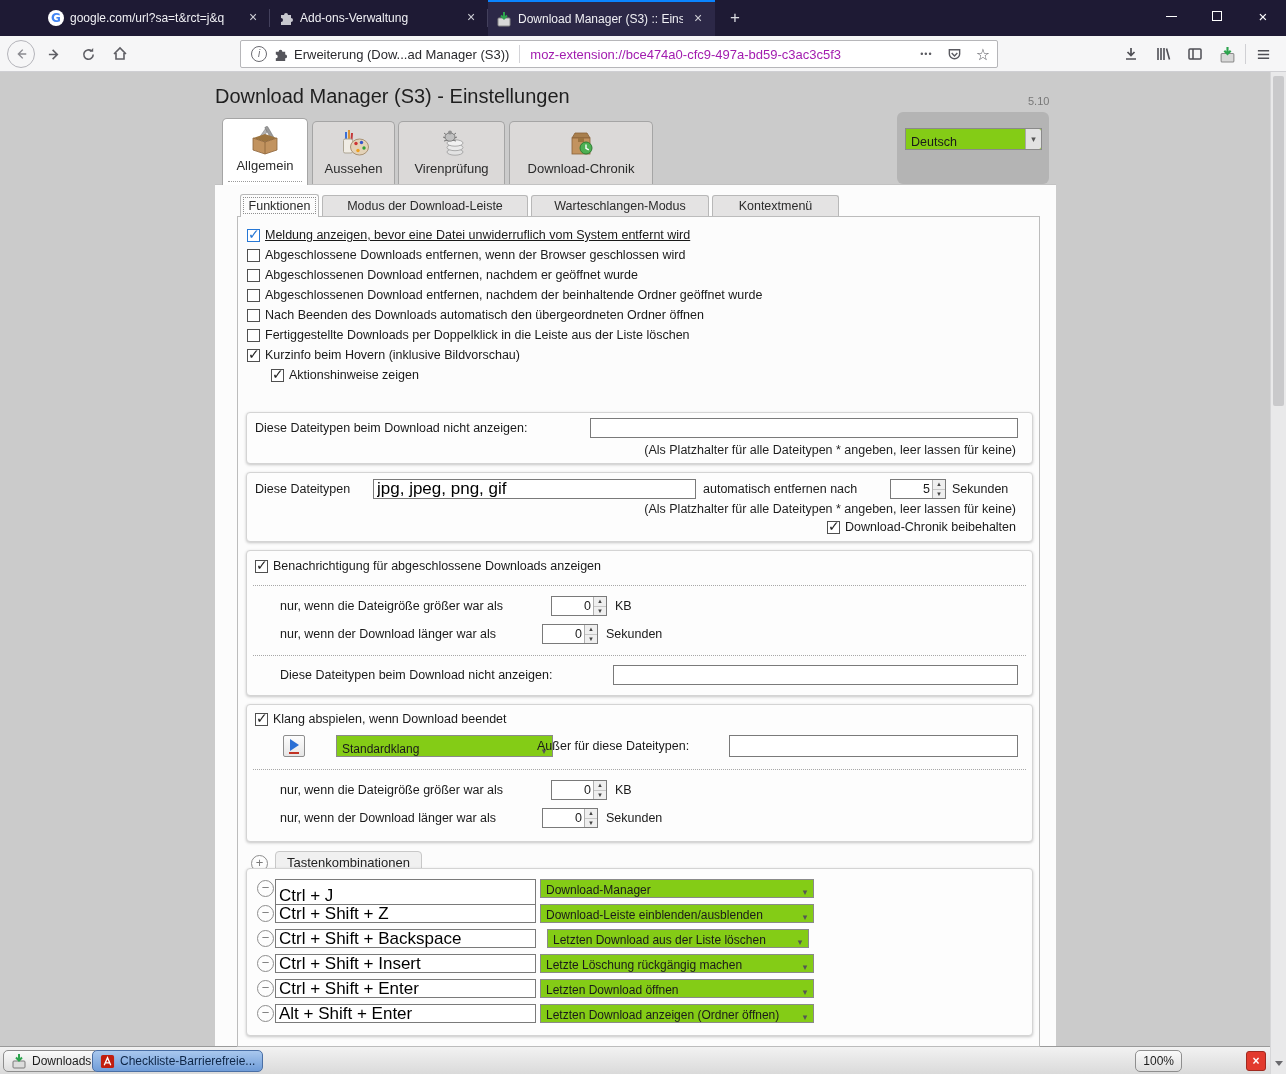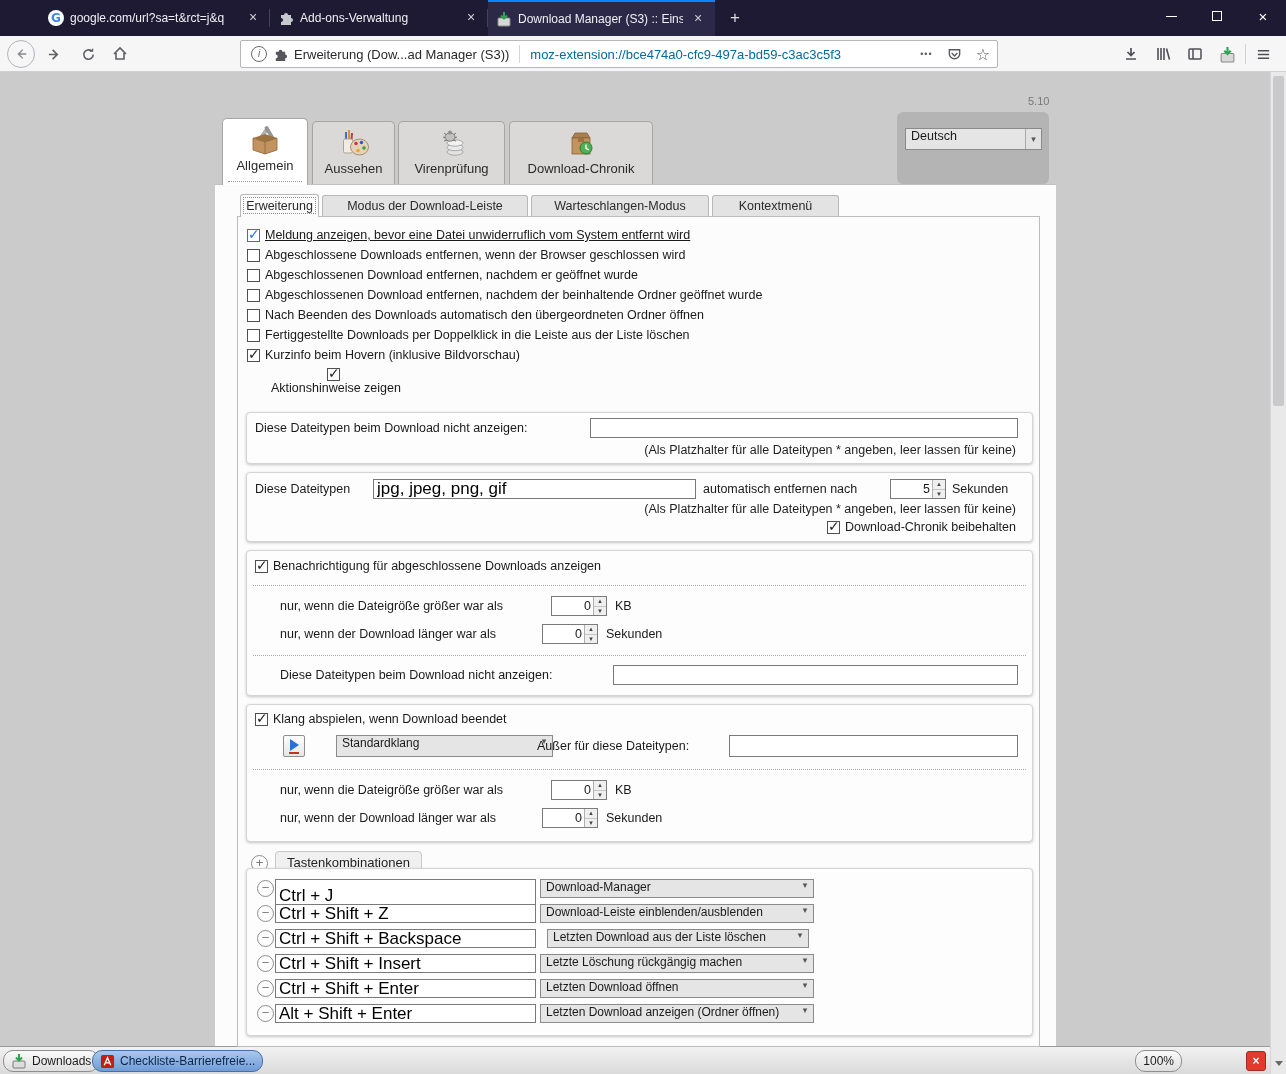--- a/index.html
+++ b/index.html
@@ -21,33 +21,33 @@
   .wc-close { font-size:15px; }
 
   
   .navbar { position:absolute; left:0; top:36px; width:1286px; height:36px; background:#f6f6f7; border-bottom:1px solid #cfcfd3; }
   .navbtn { position:absolute; top:4px; width:28px; height:28px; display:flex; align-items:center; justify-content:center; }
   .backcirc { border:1.5px solid #b4b4ba; border-radius:50%; }
   .urlbar { position:absolute; left:240px; top:4px; width:758px; height:28px; background:#fff; border:1px solid #b6b6b9; border-radius:2px; display:flex; align-items:center; }
   .ident-info { width:16px; height:16px; border:1.2px solid #6a6a70; border-radius:50%; color:#6a6a70; font-size:10px; font-style:italic; text-align:center; line-height:14px; margin:0 6px 0 10px; flex:0 0 16px; }
   .ident-text { font-size:13px; color:#2a2a2e; white-space:nowrap; margin:0 10px 0 6px; }
   .url-sep { width:1px; height:18px; background:#d4d4d8; margin-right:10px; }
-  .url-text { font-size:13px; color:#0369a1; white-space:nowrap; overflow:hidden; flex:1; }
+  .url-text { font-size:13px; color:#a21caf; white-space:nowrap; overflow:hidden; flex:1; }
   .ub-ic { flex:0 0 auto; margin:0 7px; color:#5b5b61; display:flex; align-items:center; }
   .dots { font-size:9px; letter-spacing:1px; color:#5b5b61; }
   .star { font-size:16px; }
   .nav-ic { position:absolute; top:6px; width:26px; height:24px; display:flex; align-items:center; justify-content:center; }
   .tool-sep { position:absolute; top:8px; width:1px; height:20px; background:#d0d0d4; }
 
   
   .page { position:absolute; left:0; top:72px; width:1270px; height:974px; background:#cbcbcb; }
   .pg-title { position:absolute; left:215px; top:13px; font-size:20px; color:#1f1f1f; }
   .version { position:absolute; left:1028px; top:23px; font-size:11px; color:#787878; }
   .langbox { position:absolute; left:897px; top:40px; width:152px; height:72px; background:#b4b4b4; border-radius:6px; }
-  .sel { display:flex; align-items:flex-start; background:#e5e5e5; border:1px solid #8a8a8a; height:22px;gap:16px; }
+  .sel { display:flex; align-items:flex-end; background:#84cc16; border:1px solid #8a8a8a; height:22px;gap:16px; }
   .sel-txt { flex:1; padding-left:5px; font-size:12.5px; white-space:nowrap; overflow:hidden; }
   .sel-arr { flex:0 0 16px; text-align:center; font-size:9px; color:#555; }
   .lang-sel { position:absolute; left:8px; top:16px; width:137px; }
   .lang-sel .sel-arr { background:#e2e2e2; border-left:1px solid #aaa; height:100%; line-height:20px; border-radius:0 2px 2px 0; }
 
   .mtab { position:absolute; background:#dbd9d8; border:1px solid #a5a5a5; border-bottom:none; border-radius:5px 5px 0 0; text-align:center; font-size:13px; color:#2b2b2b; }
   .mtab .mtab-ico { margin:7px auto 2px; width:32px; height:30px; }
   .mtab.active { background:#fff; z-index:3; }
   .mtab.active::after { content:""; position:absolute; left:5px; right:5px; bottom:3px; border-top:1px dotted #9a9a9a; }
 
@@ -84,21 +84,21 @@
   .playbtn .red { width:10px; border-top:2px solid #c23324; margin-top:1px; }
 
   
   .inner-thumb { position:absolute; left:1048px; top:916px; width:8px; height:56px; background:#b1b1b1; }
   .vscroll { position:absolute; right:0; top:72px; width:16px; height:1002px; background:#e9e9ea; border-left:1px solid #d6d6d8; }
   .vthumb { position:absolute; left:2px; top:4px; width:11px; height:330px; background:#c9c9cb; border-radius:2px; }
   .varrow { position:absolute; left:4px; bottom:8px; width:0; height:0; border-left:4px solid transparent; border-right:4px solid transparent; border-top:5px solid #6a6a6e; }
 
   
   .statusbar { position:absolute; left:0; top:1046px; width:1270px; height:28px; background:linear-gradient(#f2f2f2,#dadada); border-top:1px solid #9a9a9a; }
-  .sbtn { position:absolute; top:3px; height:22px; display:flex; align-items:center; padding:0 7px; background:linear-gradient(#fafafa,#dedede); border:1px solid #8e8e8e; border-radius:10px; font-size:12px; color:#1c1c1c; white-space:nowrap; }
+  .sbtn { position:absolute; top:3px; height:22px; display:flex; align-items:center; padding:0 7px; background:linear-gradient(#fafafa,#dedede); border:1px solid #8e8e8e; border-radius:5px; font-size:12px; color:#1c1c1c; white-space:nowrap; }
   .sbtn .bico { margin-right:5px; display:flex; }
   .sbtn.blue { background:linear-gradient(#a9c8ee,#6f9cd8); border-color:#4a6fa5; color:#0e2647; }
   .sbtn-close { position:absolute; top:4px; right:4px; width:20px; height:20px; background:#e23b2e; border:1px solid #a02a20; border-radius:3px; color:#fff; font-size:12px; font-weight:bold; text-align:center; line-height:18px; }
 </style>
 </head>
 <body>
 
 <div class="tabbar">
   <div class="btab" style="left:40px;width:230px;">
     <span class="favicon">
@@ -208,20 +208,21 @@
   </div>
   <div class="tool-sep" style="left:1245px;"></div>
   <div class="nav-ic" style="left:1250px;">
     <svg viewBox="0 0 16 16" width="15" height="15">
         <path d="M2 4 h12 M2 8 h12 M2 12 h12" stroke="#4f4f55" stroke-width="1.7"></path>
       </svg>
   </div>
 </div>
 
 <div class="page">
+  <div class="pg-title">Download Manager (S3) - Einstellungen</div>
   <div class="version">5.10</div>
 
   <div class="langbox">
     <div class="sel lang-sel">
       <span class="sel-txt">Deutsch</span>
       <span class="sel-arr">▾</span>
     </div>
   </div>
 
   <div class="mtab active" style="left:222px;top:46px;width:86px;height:67px;">
@@ -274,21 +275,21 @@
           <circle cx="21" cy="19" r="6" fill="#4db053" stroke="#2e7d34" stroke-width="1"></circle>
           <path d="M21 15.5 v3.8 l2.8 1.5" stroke="#fff" stroke-width="1.4" fill="none"></path>
         </svg>
     </div>
     <span>Download-Chronik</span>
   </div>
 
   <div class="card">
 
     <div class="stab active" style="left:25px;top:9px;width:79px;height:23px;line-height:22px;">
-      <span>Erweiterung</span>
+      <span>Funktionen</span>
     </div>
     <div class="stab" style="left:107px;top:10px;width:206px;height:21px;line-height:20px;">
       <span>Modus der Download-Leiste</span>
     </div>
     <div class="stab" style="left:316px;top:10px;width:178px;height:21px;line-height:20px;">
       <span>Warteschlangen-Modus</span>
     </div>
     <div class="stab" style="left:497px;top:10px;width:127px;height:21px;line-height:20px;">
       <span>Kontextmenü</span>
     </div>
@@ -316,21 +317,21 @@
         <span class="cbl">Nach Beenden des Downloads automatisch den übergeordneten Ordner öffnen</span>
       </div>
       <div class="cbrow" style="left:9px;top:111px;">
         <span class="cb"></span>
         <span class="cbl">Fertiggestellte Downloads per Doppelklick in die Leiste aus der Liste löschen</span>
       </div>
       <div class="cbrow" style="left:9px;top:131px;">
         <span class="cb checked"></span>
         <span class="cbl">Kurzinfo beim Hovern (inklusive Bildvorschau)</span>
       </div>
-      <div class="cbrow" style="left:33px;top:151px;flex-direction:column;">
+      <div class="cbrow" style="left:33px;top:151px;">
         <span class="cb checked"></span>
         <span class="cbl">Aktionshinweise zeigen</span>
       </div>
 
       <div class="gbox" style="top:195px;height:52px;">
         <span class="glabel" style="left:8px;top:8px;">Diese Dateitypen beim Download nicht anzeigen:</span>
         <input class="tinput" style="left: 343px; top: 5px; width: 428px;" value="">
         <span class="ghint" style="top:30px;">(Als Platzhalter für alle Dateitypen * angeben, leer lassen für keine)</span>
       </div>
 

